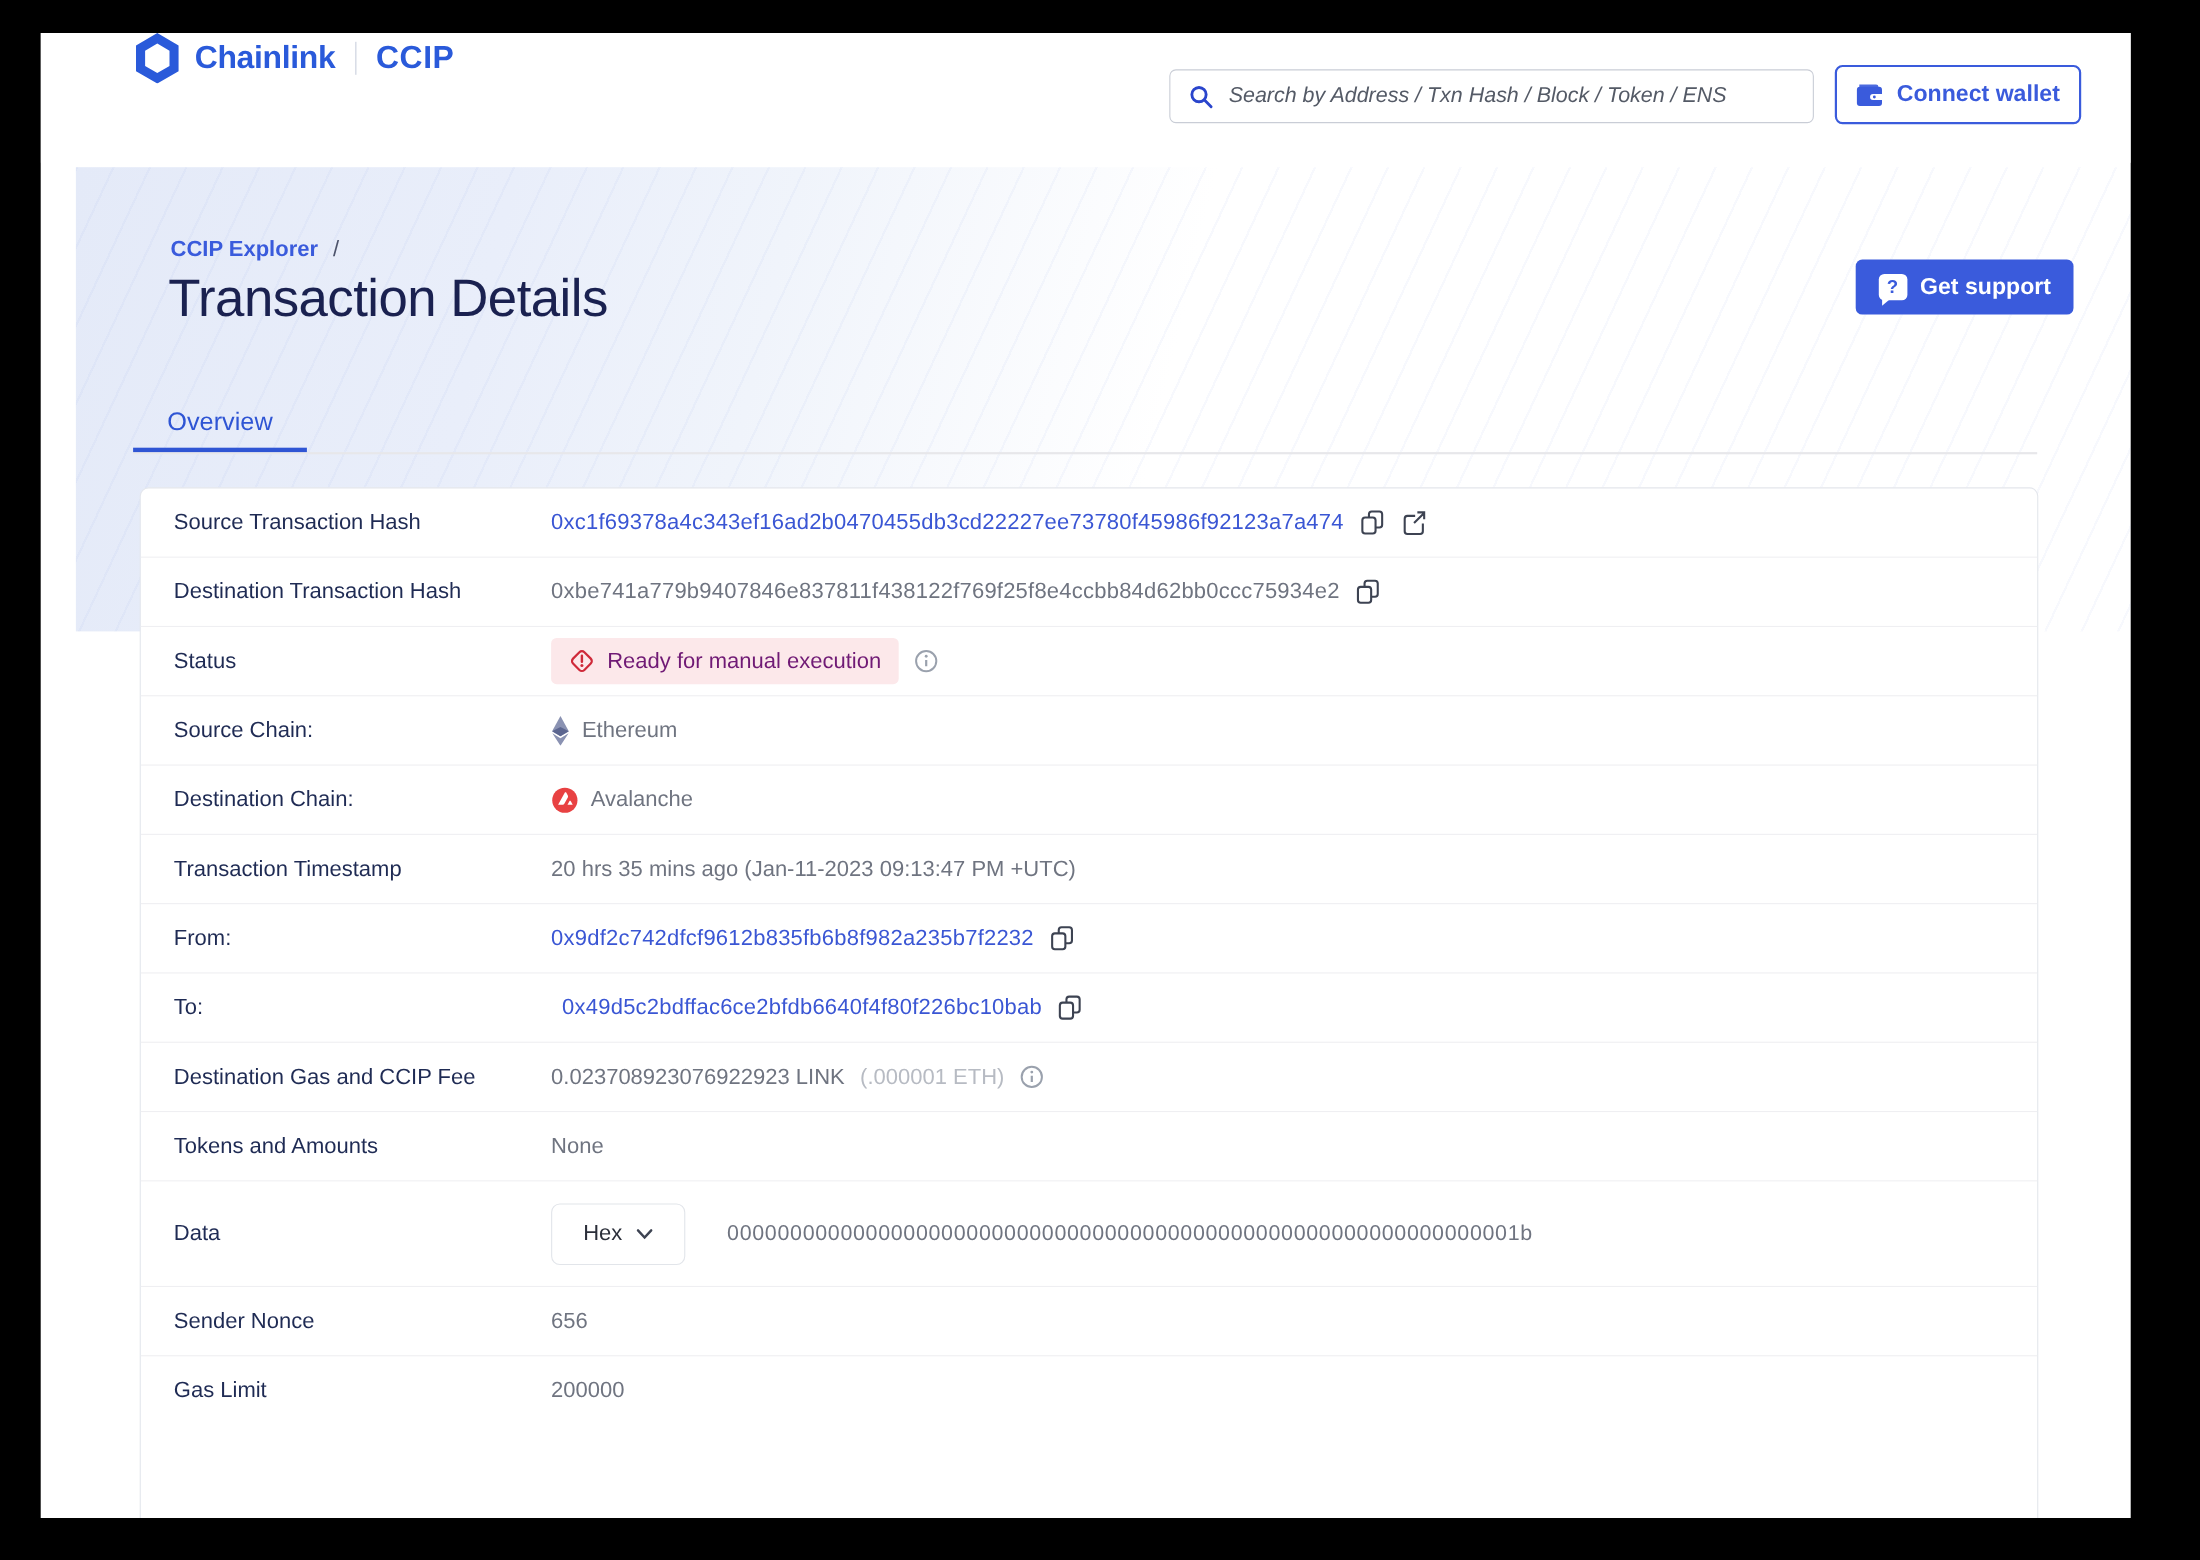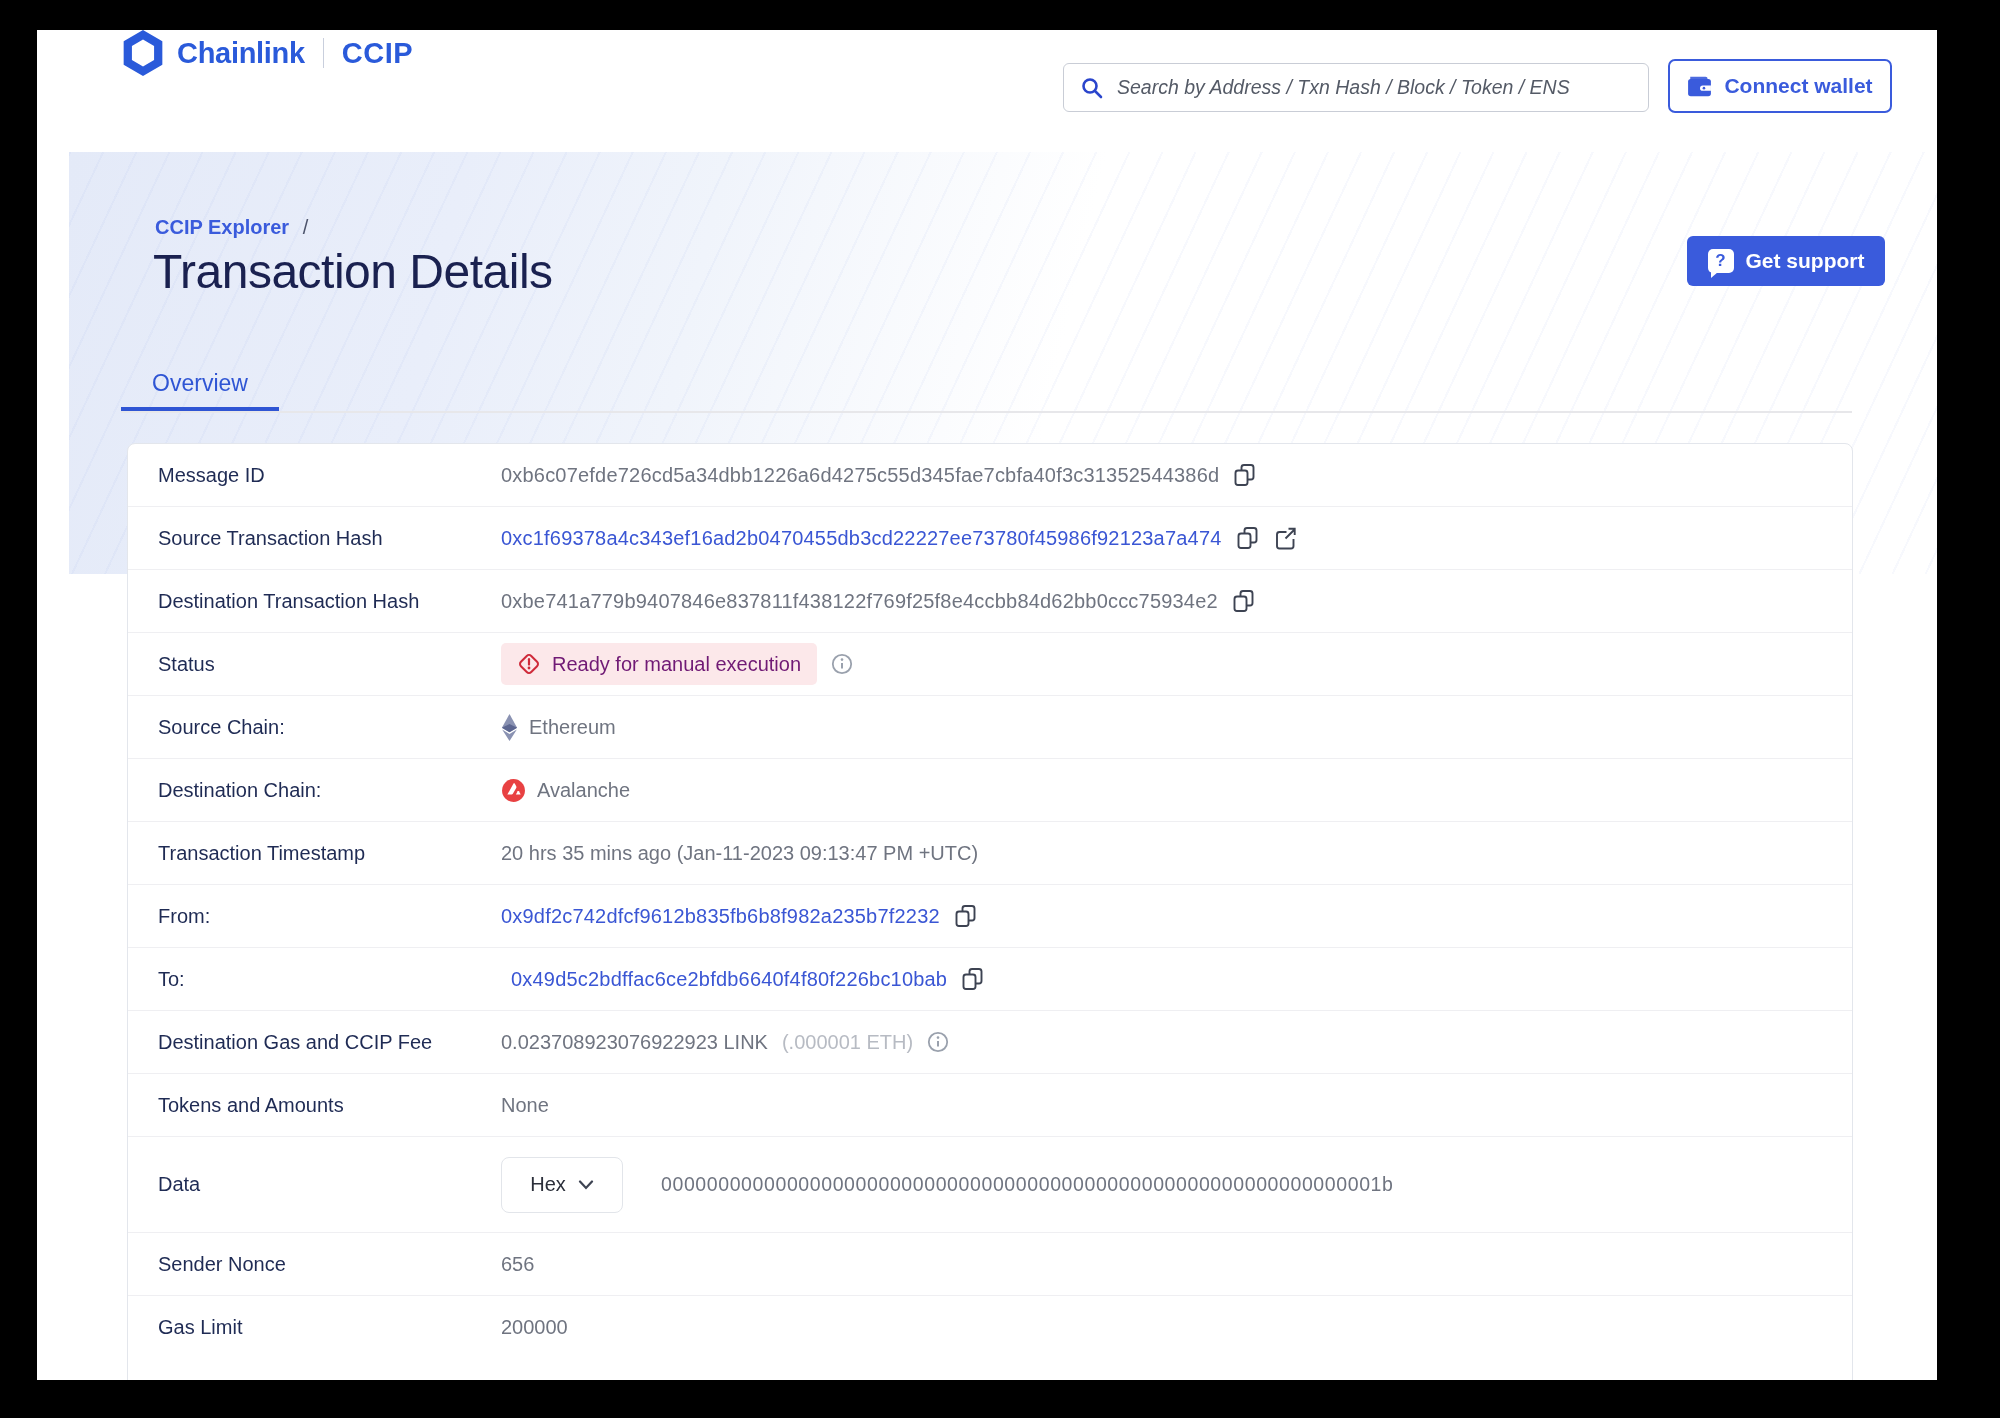--- a/index.html
+++ b/index.html
@@ -161,32 +161,20 @@
       <span class="lbl">Get support</span>
     </button>
   </section>
 
   <nav class="tabbar">
     <div class="tab">Overview</div>
   </nav>
 
   <div class="card">
 
-    <div class="row">
-      <div class="label">Message ID</div>
-      <div class="value">
-        <span class="hash">0xb6c07efde726cd5a34dbb1226a6d4275c55d345fae7cbfa40f3c31352544386d</span>
-        <button class="icon-btn">
-          <svg width="23" height="25" viewBox="0 0 23 25">
-            <rect x="8.5" y="2" width="12" height="14.5" rx="2.5" fill="none" stroke="#3d4352" stroke-width="1.9"></rect>
-            <rect x="2.5" y="7.5" width="12" height="14.5" rx="2.5" fill="#fff" stroke="#3d4352" stroke-width="1.9"></rect>
-          </svg>
-        </button>
-      </div>
-    </div>
 
     <div class="row">
       <div class="label">Source Transaction Hash</div>
       <div class="value">
         <a class="link hash">0xc1f69378a4c343ef16ad2b0470455db3cd22227ee73780f45986f92123a7a474</a>
         <button class="icon-btn">
           <svg width="23" height="25" viewBox="0 0 23 25">
             <rect x="8.5" y="2" width="12" height="14.5" rx="2.5" fill="none" stroke="#3d4352" stroke-width="1.9"></rect>
             <rect x="2.5" y="7.5" width="12" height="14.5" rx="2.5" fill="#fff" stroke="#3d4352" stroke-width="1.9"></rect>
           </svg>

